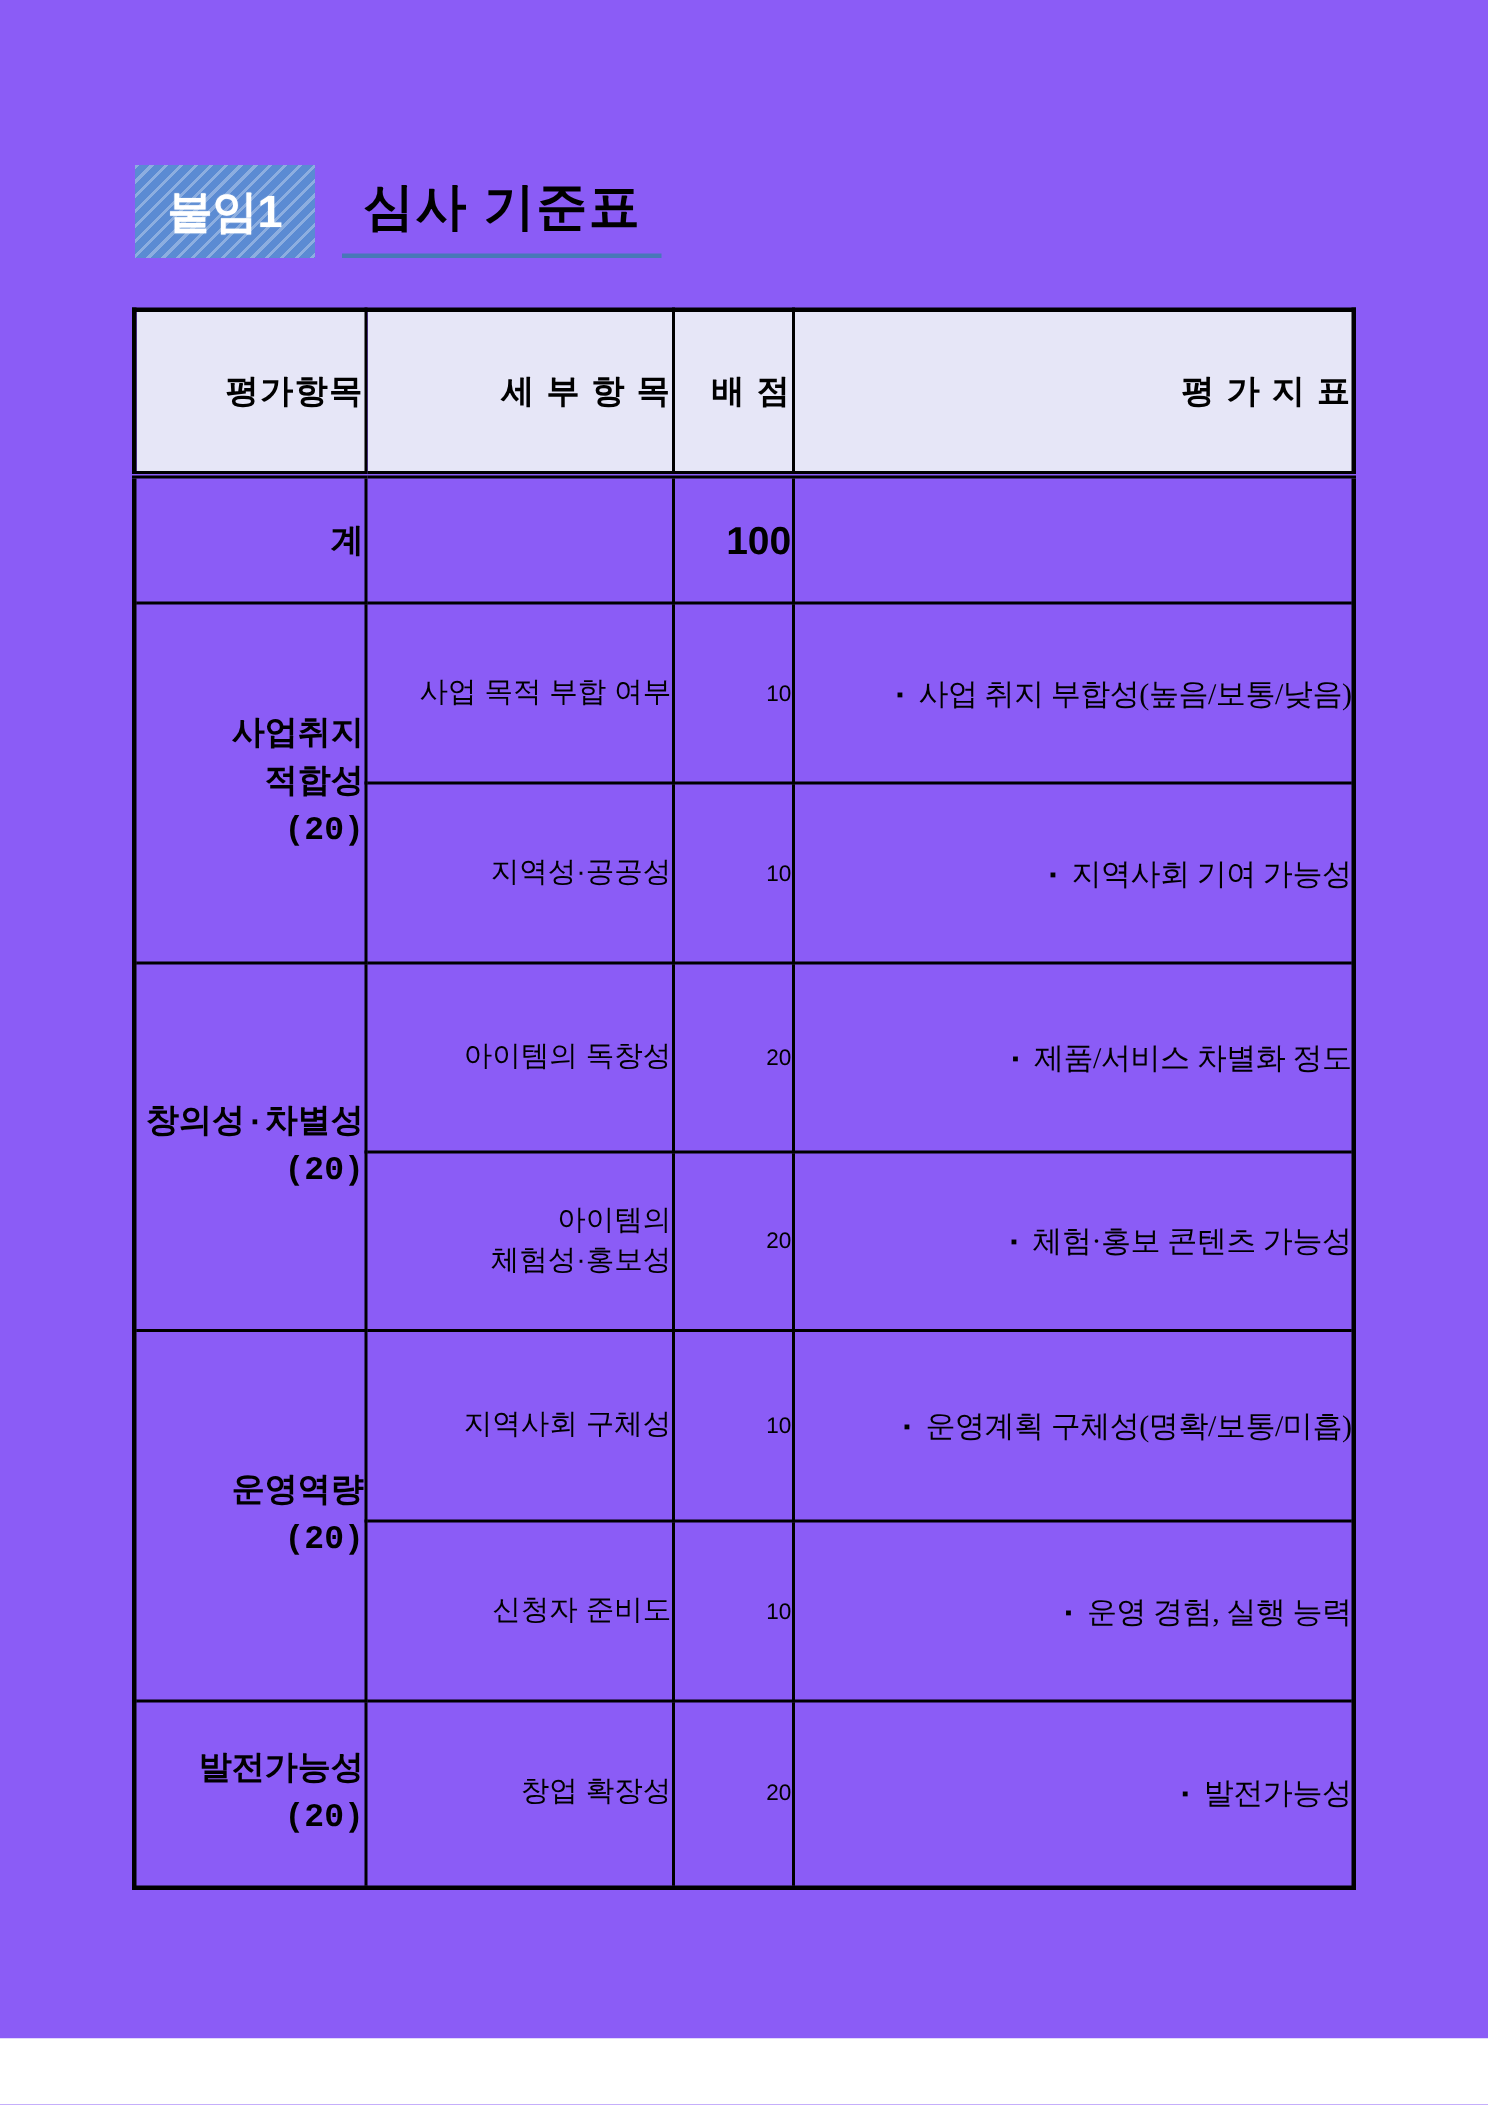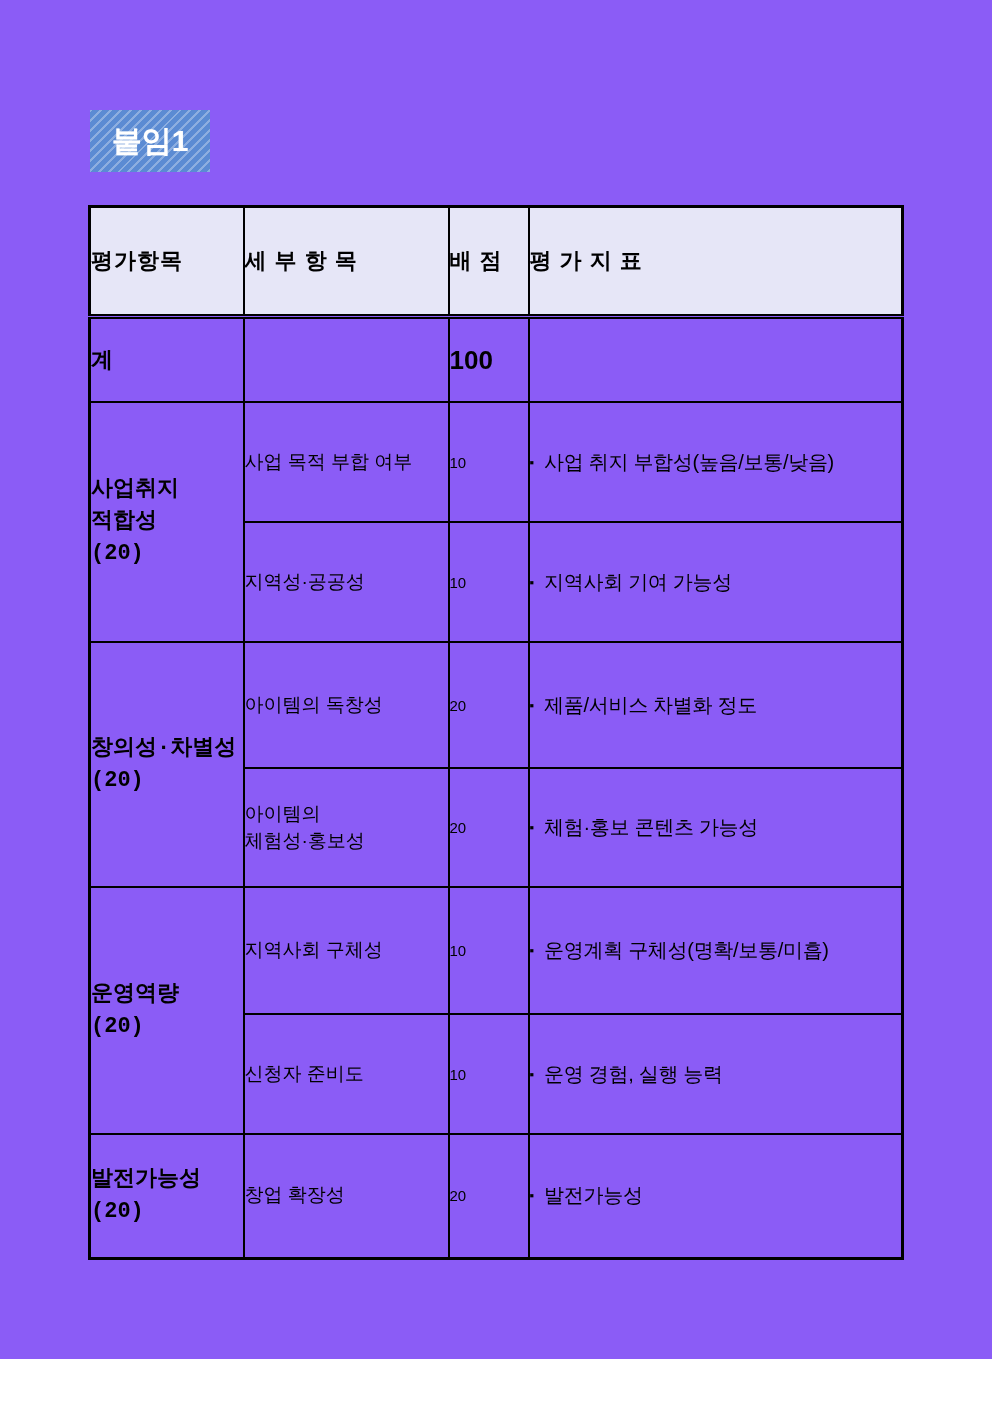--- a/index.html
+++ b/index.html
@@ -63,21 +63,21 @@
     position: absolute;
     left: 88px;
     top: 205px;
     width: 813px;
     border-collapse: collapse;
     table-layout: fixed;
     border: 3px solid #000000;
   }
   table.criteria td, table.criteria th {
     border: 2px solid #000000;
-    text-align: left;
+    text-align: right;
     vertical-align: middle;
     padding: 0;
     overflow: hidden;
   }
   tr.head th {
     height: 106px;
     background: #e6e6f7;
     font-size: 22px;
     font-weight: bold;
     letter-spacing: 1px;
@@ -97,36 +97,40 @@
   td.subitem {
     font-size: 19px;
     line-height: 1.4;
     white-space: pre-line;
   }
   td.score { font-size: 15px; }
   td.indicator {
     text-align: left;
     padding-left: 15px;
     font-size: 20px;
+    font-family: Liberation Serif, serif;
   }
   td.indicator .bullet {
     font-size: 13px;
     display: inline-block;
     vertical-align: 2px;
     margin-right: 10px;
   }
   td.indicator .ind-text { letter-spacing: -0.3px; }
 </style>
 </head>
 <body>
 
 <div class="page">
 
   <div class="heading">
     <div class="badge">붙임1</div>
+    <div class="title-wrap">
+      <span class="title-text">심사 기준표</span>
+    </div>
   </div>
 
   <table class="criteria">
     <colgroup>
       <col style="width:154px">
       <col style="width:205px">
       <col style="width:80px">
       <col style="width:374px">
     </colgroup>
 

